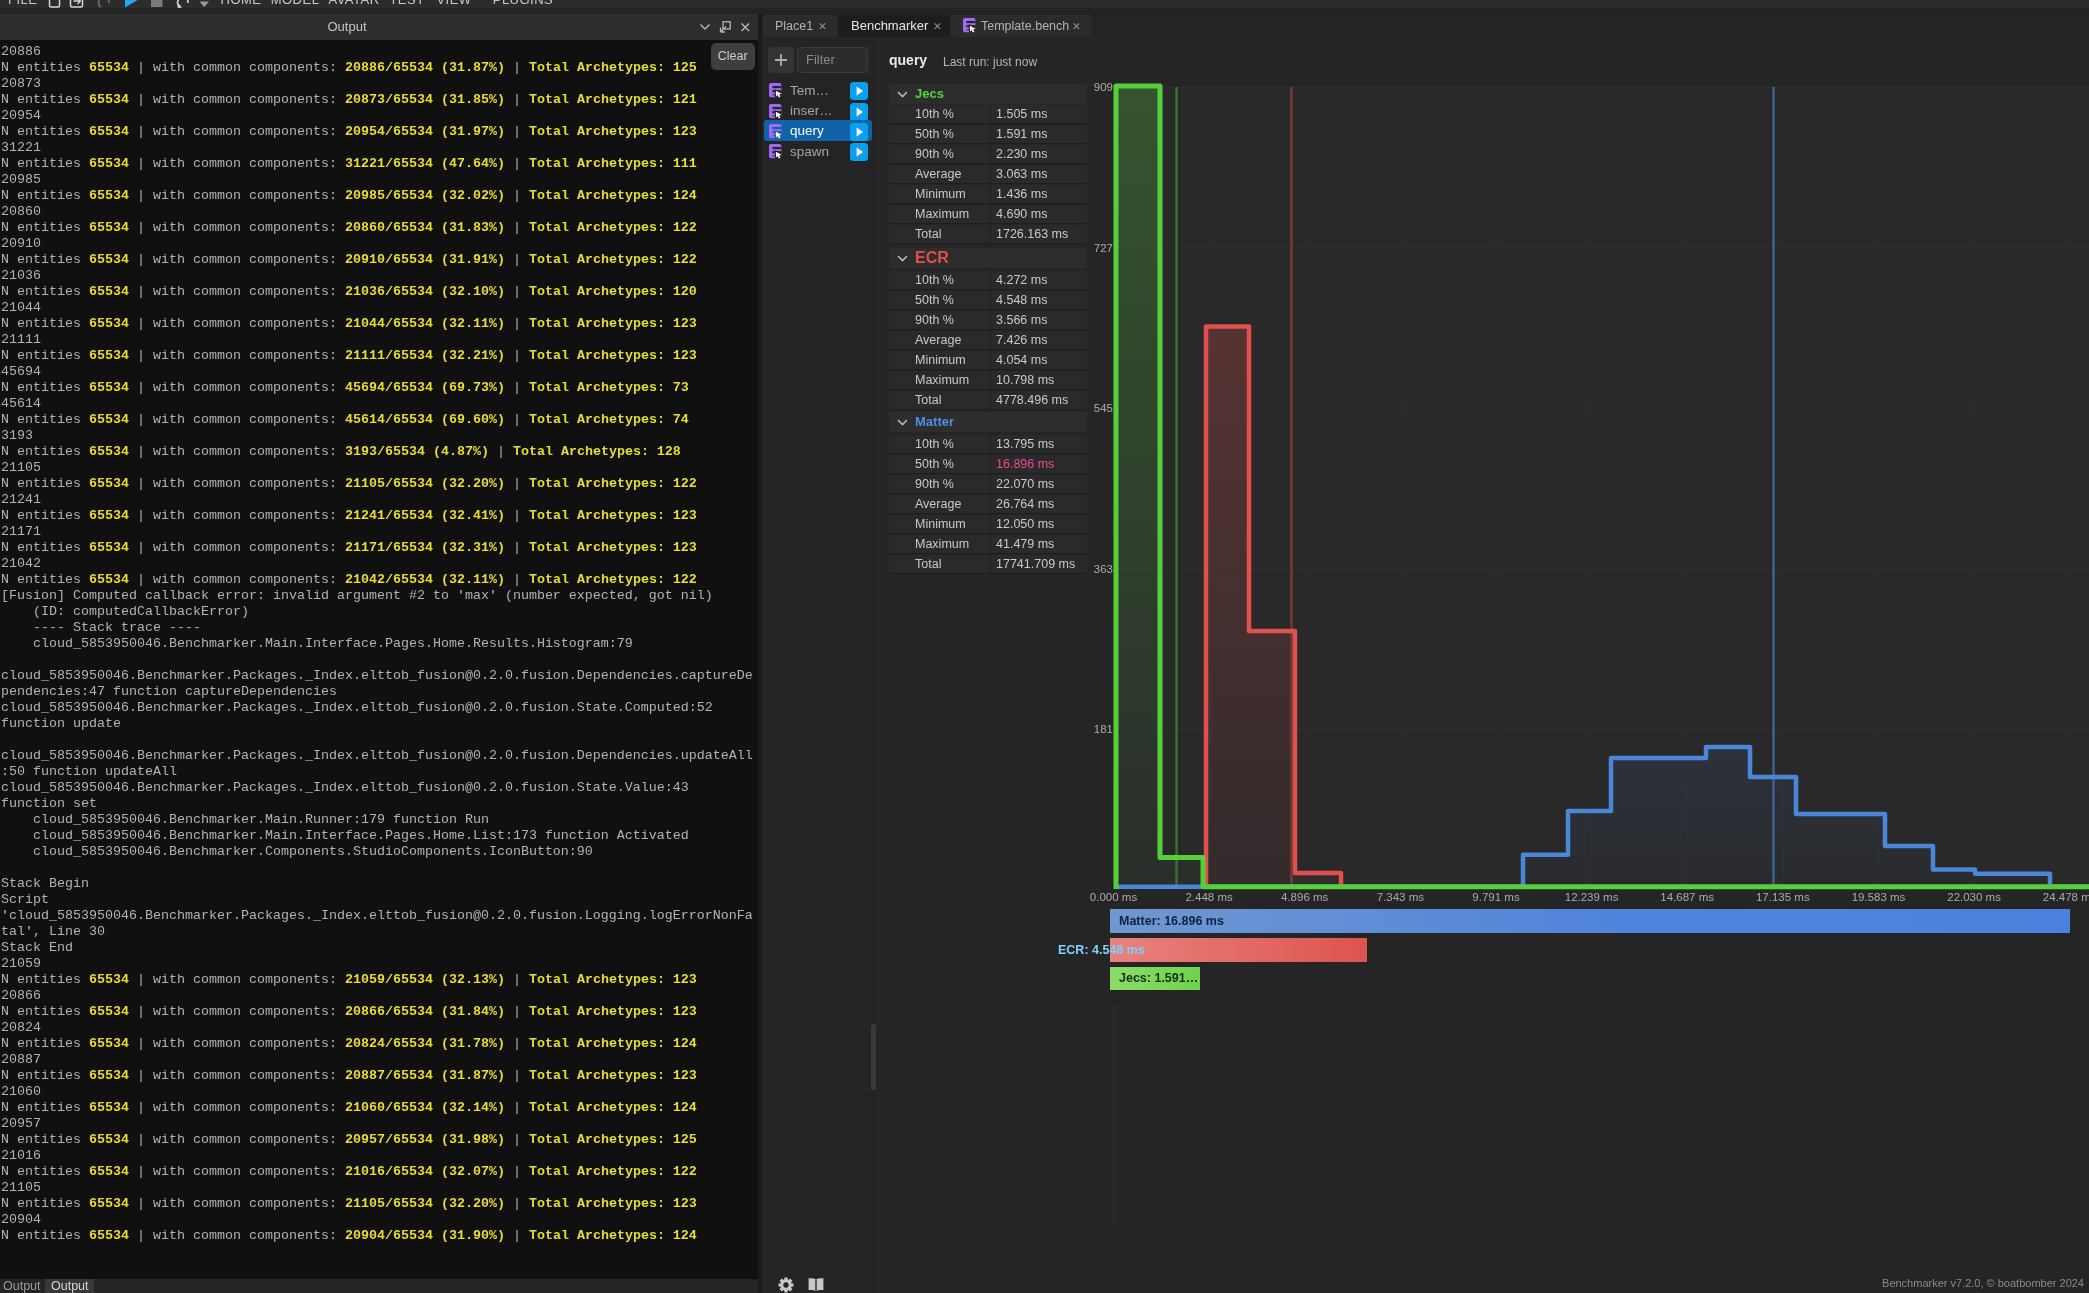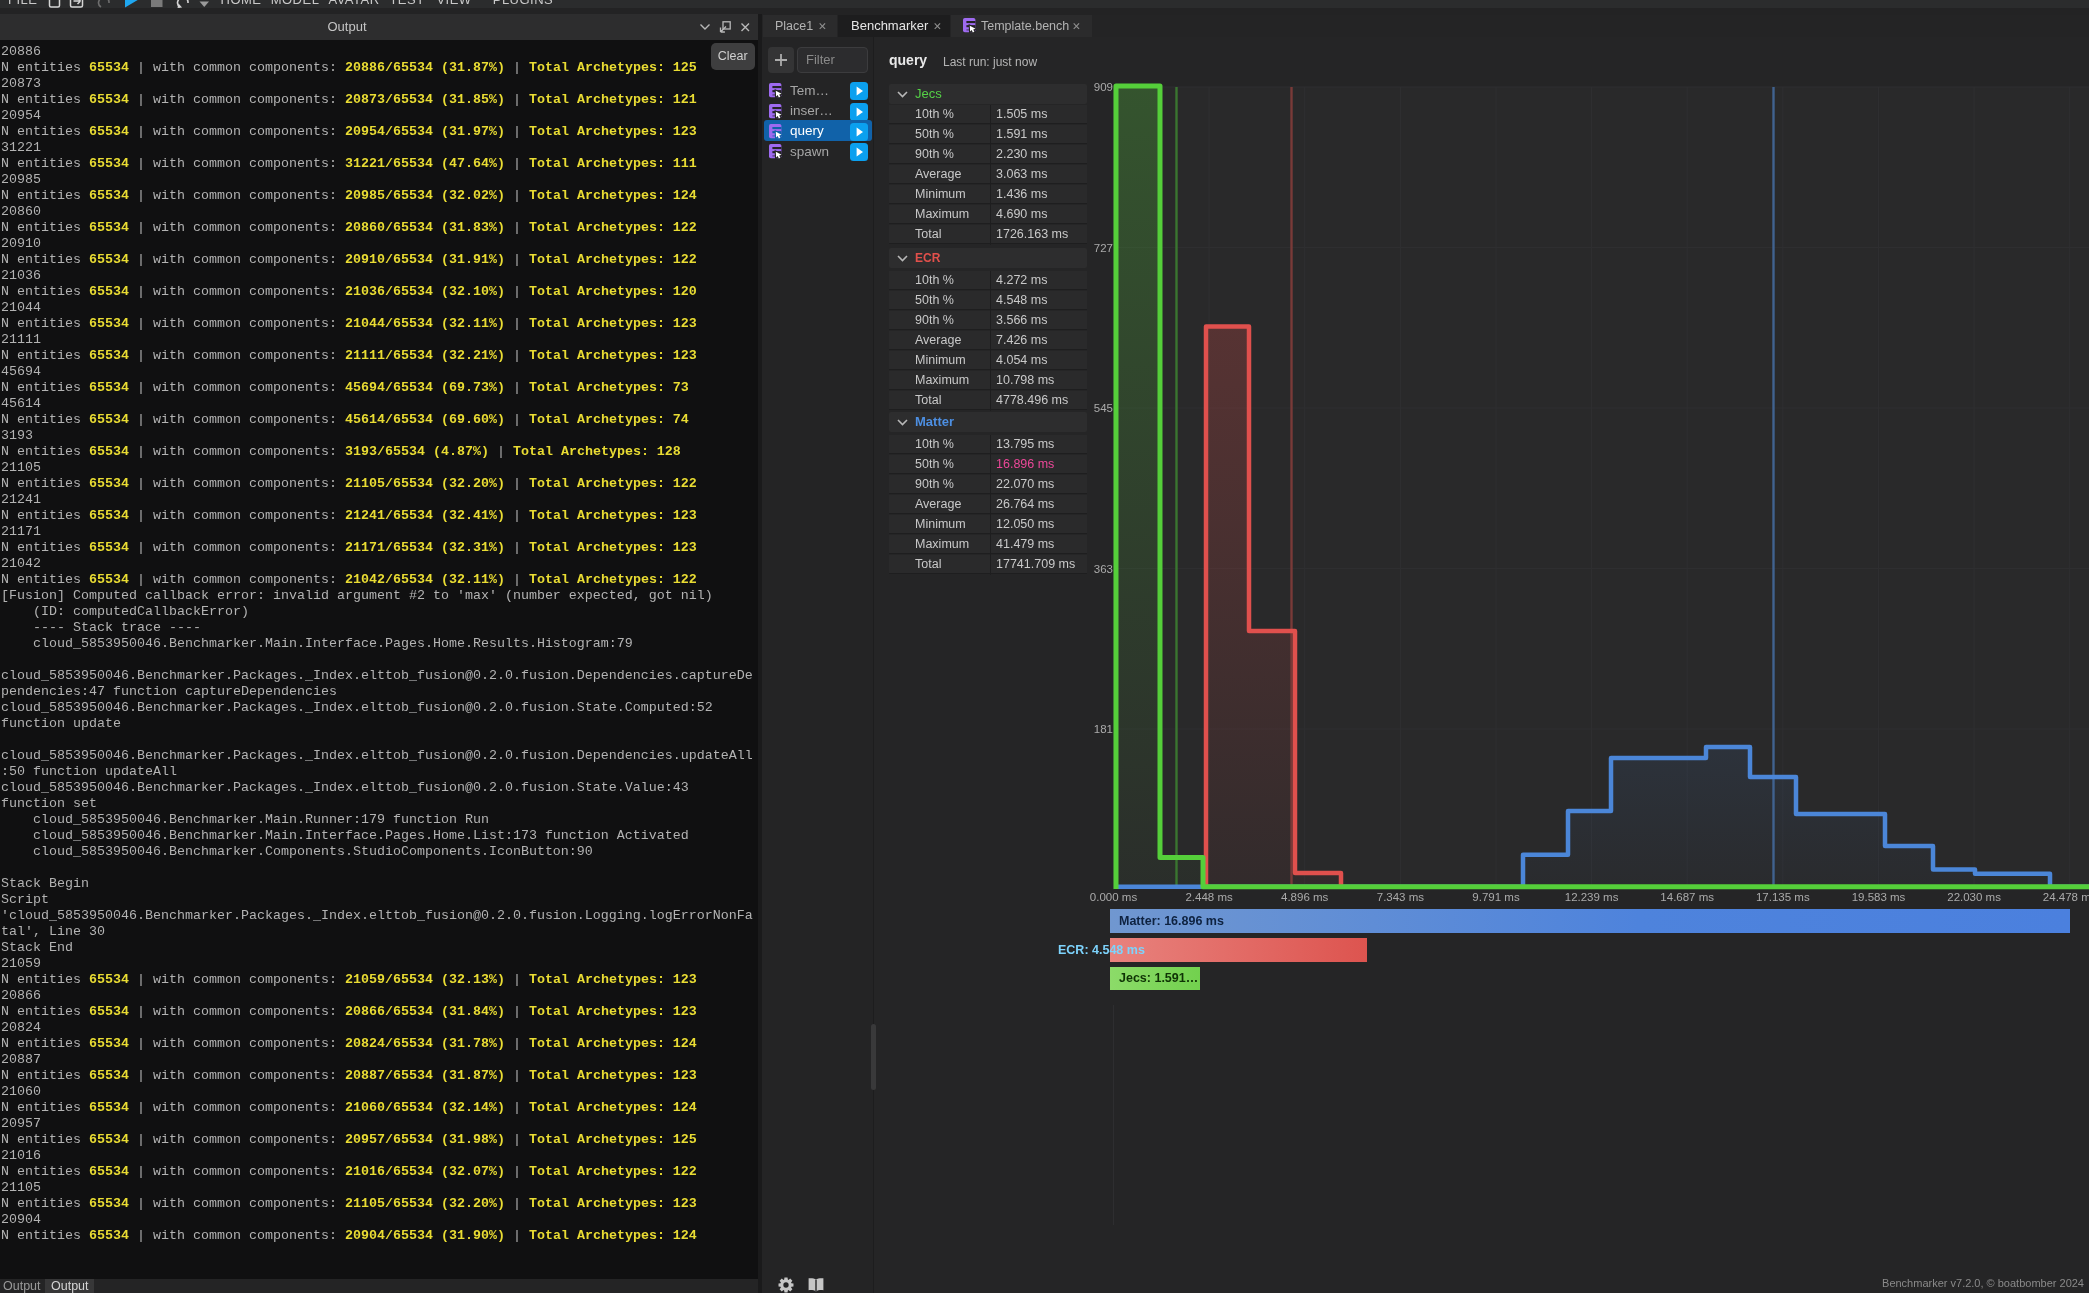--- a/index.html
+++ b/index.html
@@ -218,21 +218,21 @@
 <path d="M10 2.8 V14.3" stroke="#252526" stroke-width="1.4"></path>
 </svg>
 
 <div class="abs" style="left:889px;top:52px;font-size:14px;font-weight:bold;color:#e9e9e9">query</div>
 <div class="abs" style="left:943px;top:55px;font-size:12px;color:#b5b5b5">Last run: just now</div>
 
 <div style="position:absolute;left:889px;top:84px;width:198px;height:20px;background:#2d2d2e;border-radius:2px"></div>
 <svg style="position:absolute;left:897px;top:91px" width="11" height="7" viewBox="0 0 11 7">
     <path d="M1 1 L5.5 5.5 L10 1" stroke="#b8b8b8" stroke-width="1.6" fill="none"></path>
   </svg>
-<div style="position:absolute;left:915px;top:84px;height:20px;line-height:20px;font-size:13px;font-weight:normal;color:#55d147">Jecs</div>
+<div style="position:absolute;left:915px;top:84px;height:20px;line-height:20px;font-size:13px;font-weight:bold;color:#55d147">Jecs</div>
 <div style="position:absolute;left:889px;top:104.5px;width:198px;height:19px;background:#2a2a2b;border-bottom:1px solid #1e1e1f"></div>
 <div style="position:absolute;left:915px;top:104.5px;width:70px;height:19px;line-height:19px;font-size:12.5px;color:#c9c9c9">10th %</div>
 <div style="position:absolute;left:996px;top:104.5px;height:19px;line-height:19px;font-size:12.5px;color:#c9c9c9">1.505 ms</div>
 <div style="position:absolute;left:889px;top:124.5px;width:198px;height:19px;background:#2a2a2b;border-bottom:1px solid #1e1e1f"></div>
 <div style="position:absolute;left:915px;top:124.5px;width:70px;height:19px;line-height:19px;font-size:12.5px;color:#c9c9c9">50th %</div>
 <div style="position:absolute;left:996px;top:124.5px;height:19px;line-height:19px;font-size:12.5px;color:#c9c9c9">1.591 ms</div>
 <div style="position:absolute;left:889px;top:144.5px;width:198px;height:19px;background:#2a2a2b;border-bottom:1px solid #1e1e1f"></div>
 <div style="position:absolute;left:915px;top:144.5px;width:70px;height:19px;line-height:19px;font-size:12.5px;color:#c9c9c9">90th %</div>
 <div style="position:absolute;left:996px;top:144.5px;height:19px;line-height:19px;font-size:12.5px;color:#c9c9c9">2.230 ms</div>
 <div style="position:absolute;left:889px;top:164.5px;width:198px;height:19px;background:#2a2a2b;border-bottom:1px solid #1e1e1f"></div>
@@ -245,21 +245,21 @@
 <div style="position:absolute;left:915px;top:204.5px;width:70px;height:19px;line-height:19px;font-size:12.5px;color:#c9c9c9">Maximum</div>
 <div style="position:absolute;left:996px;top:204.5px;height:19px;line-height:19px;font-size:12.5px;color:#c9c9c9">4.690 ms</div>
 <div style="position:absolute;left:889px;top:224.5px;width:198px;height:19px;background:#2a2a2b;border-bottom:1px solid #1e1e1f"></div>
 <div style="position:absolute;left:915px;top:224.5px;width:70px;height:19px;line-height:19px;font-size:12.5px;color:#c9c9c9">Total</div>
 <div style="position:absolute;left:996px;top:224.5px;height:19px;line-height:19px;font-size:12.5px;color:#c9c9c9">1726.163 ms</div>
 <div style="position:absolute;left:990px;top:104.5px;width:1px;height:140px;background:#1e1e1f"></div>
 <div style="position:absolute;left:889px;top:248px;width:198px;height:20px;background:#2d2d2e;border-radius:2px"></div>
 <svg style="position:absolute;left:897px;top:255px" width="11" height="7" viewBox="0 0 11 7">
     <path d="M1 1 L5.5 5.5 L10 1" stroke="#b8b8b8" stroke-width="1.6" fill="none"></path>
   </svg>
-<div style="position:absolute;left:915px;top:248px;height:20px;line-height:20px;font-size:12px;font-weight:bold;color:#e2504b">ECR</div>
+<div style="position:absolute;left:915px;top:248px;height:20px;line-height:20px;font-size:16px;font-weight:bold;color:#e2504b">ECR</div>
 <div style="position:absolute;left:889px;top:271.0px;width:198px;height:19px;background:#2a2a2b;border-bottom:1px solid #1e1e1f"></div>
 <div style="position:absolute;left:915px;top:271.0px;width:70px;height:19px;line-height:19px;font-size:12.5px;color:#c9c9c9">10th %</div>
 <div style="position:absolute;left:996px;top:271.0px;height:19px;line-height:19px;font-size:12.5px;color:#c9c9c9">4.272 ms</div>
 <div style="position:absolute;left:889px;top:291.0px;width:198px;height:19px;background:#2a2a2b;border-bottom:1px solid #1e1e1f"></div>
 <div style="position:absolute;left:915px;top:291.0px;width:70px;height:19px;line-height:19px;font-size:12.5px;color:#c9c9c9">50th %</div>
 <div style="position:absolute;left:996px;top:291.0px;height:19px;line-height:19px;font-size:12.5px;color:#c9c9c9">4.548 ms</div>
 <div style="position:absolute;left:889px;top:311.0px;width:198px;height:19px;background:#2a2a2b;border-bottom:1px solid #1e1e1f"></div>
 <div style="position:absolute;left:915px;top:311.0px;width:70px;height:19px;line-height:19px;font-size:12.5px;color:#c9c9c9">90th %</div>
 <div style="position:absolute;left:996px;top:311.0px;height:19px;line-height:19px;font-size:12.5px;color:#c9c9c9">3.566 ms</div>
 <div style="position:absolute;left:889px;top:331.0px;width:198px;height:19px;background:#2a2a2b;border-bottom:1px solid #1e1e1f"></div>

